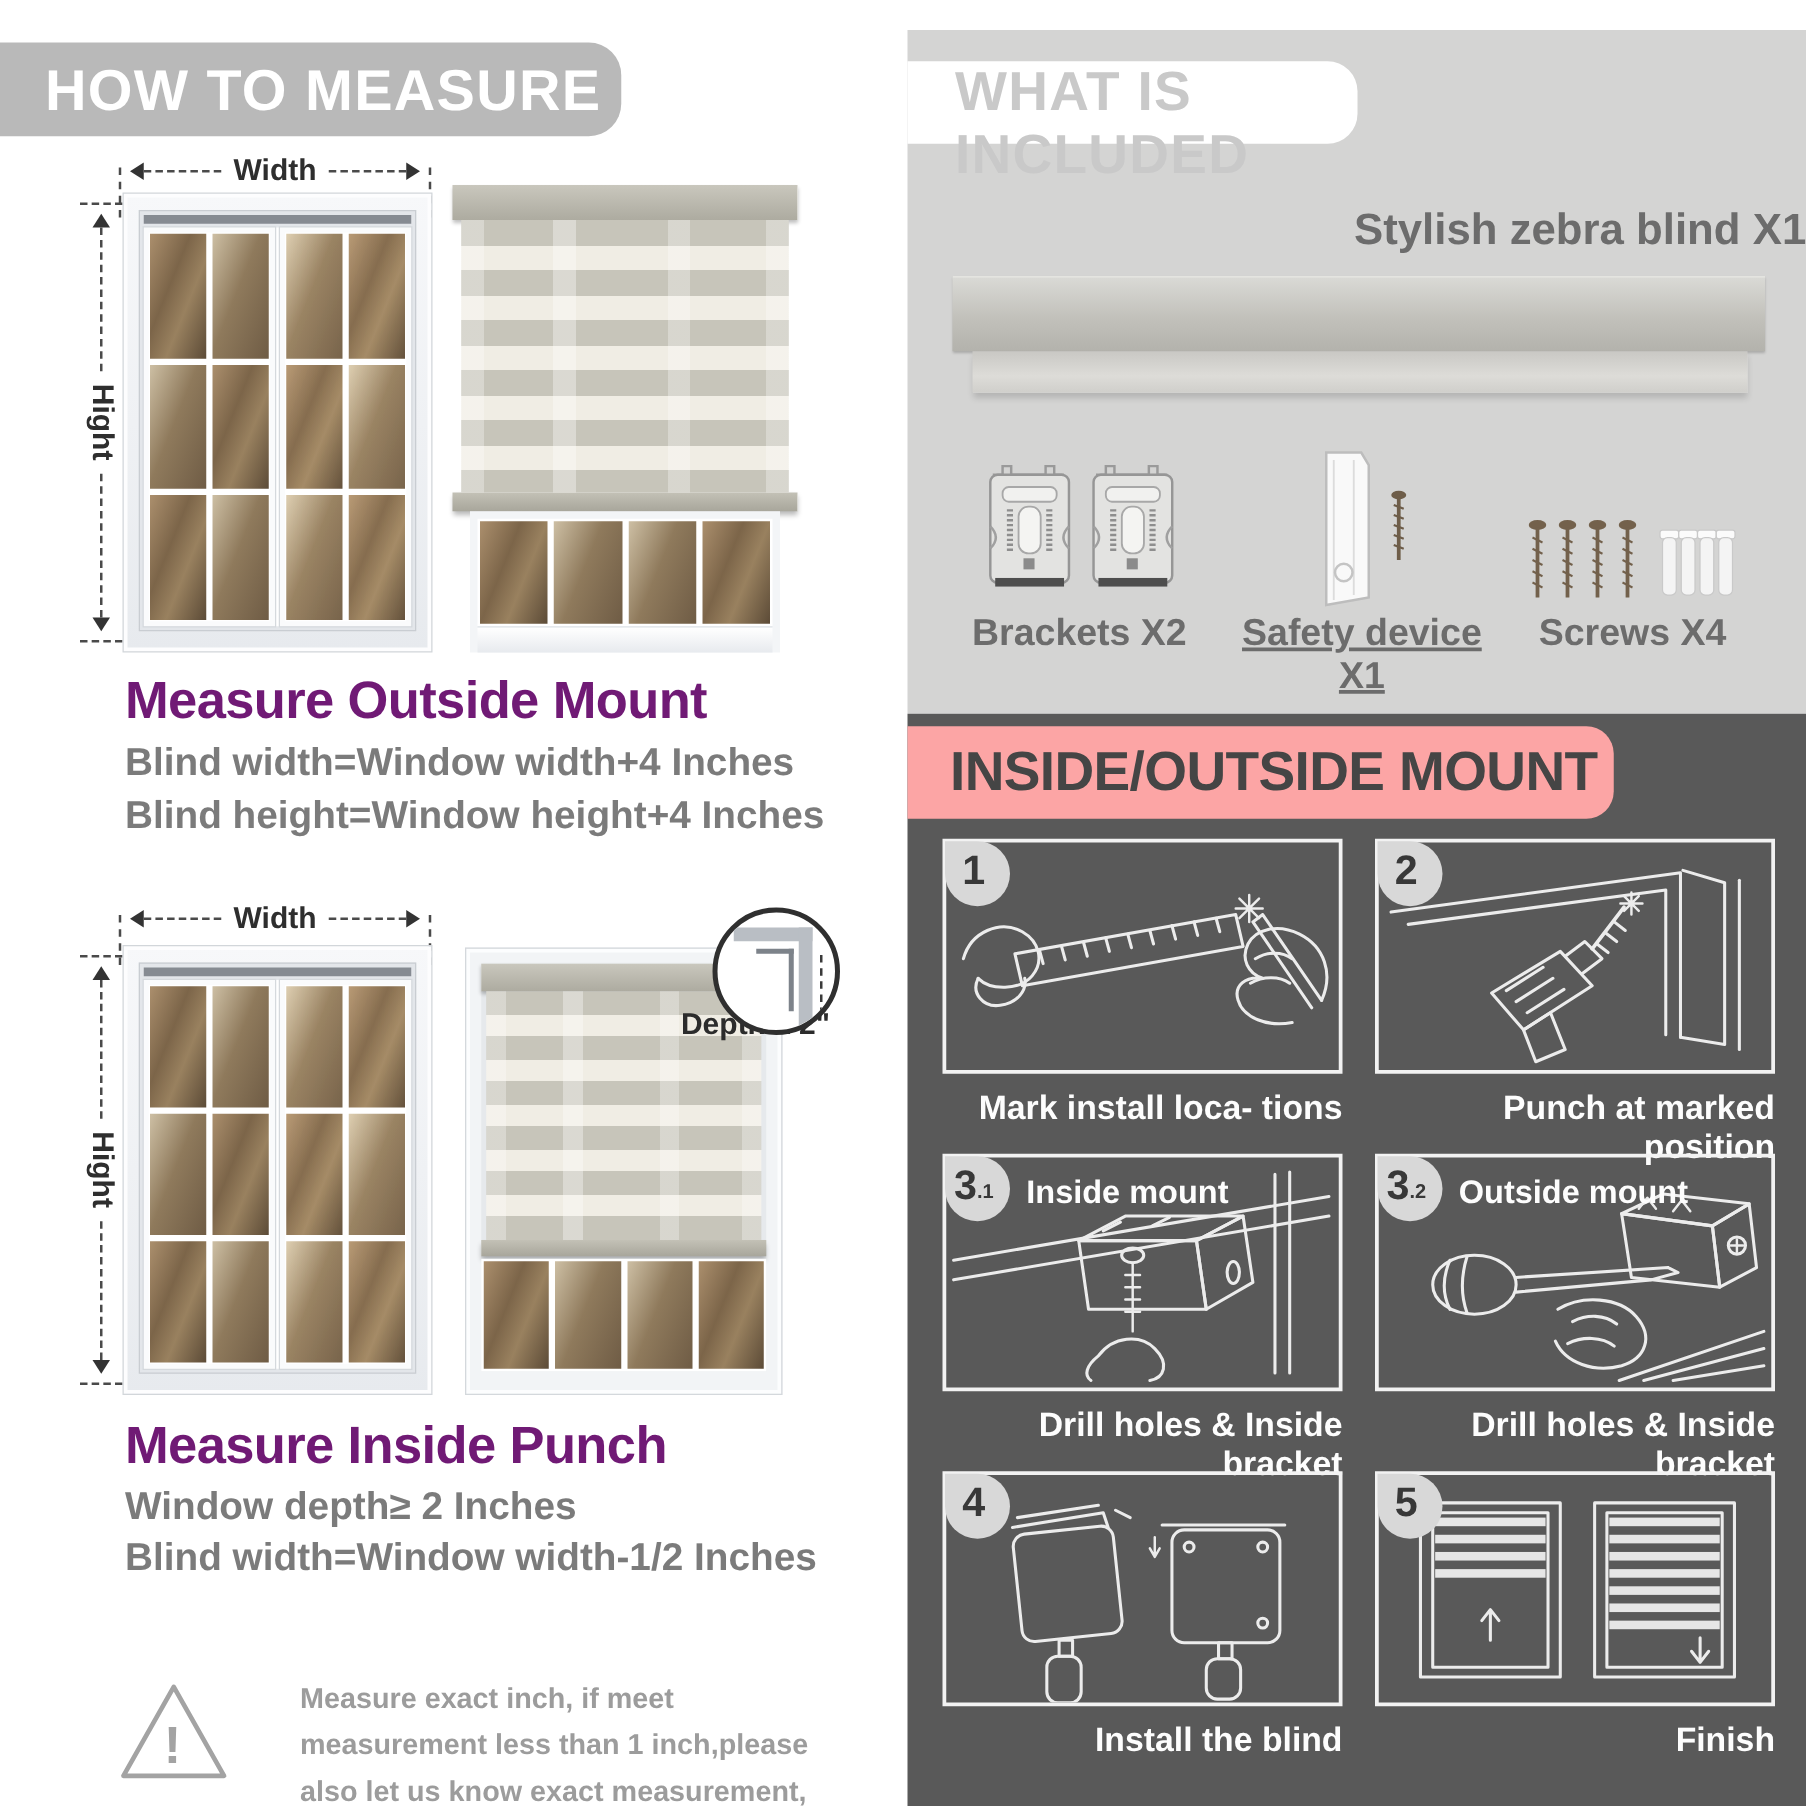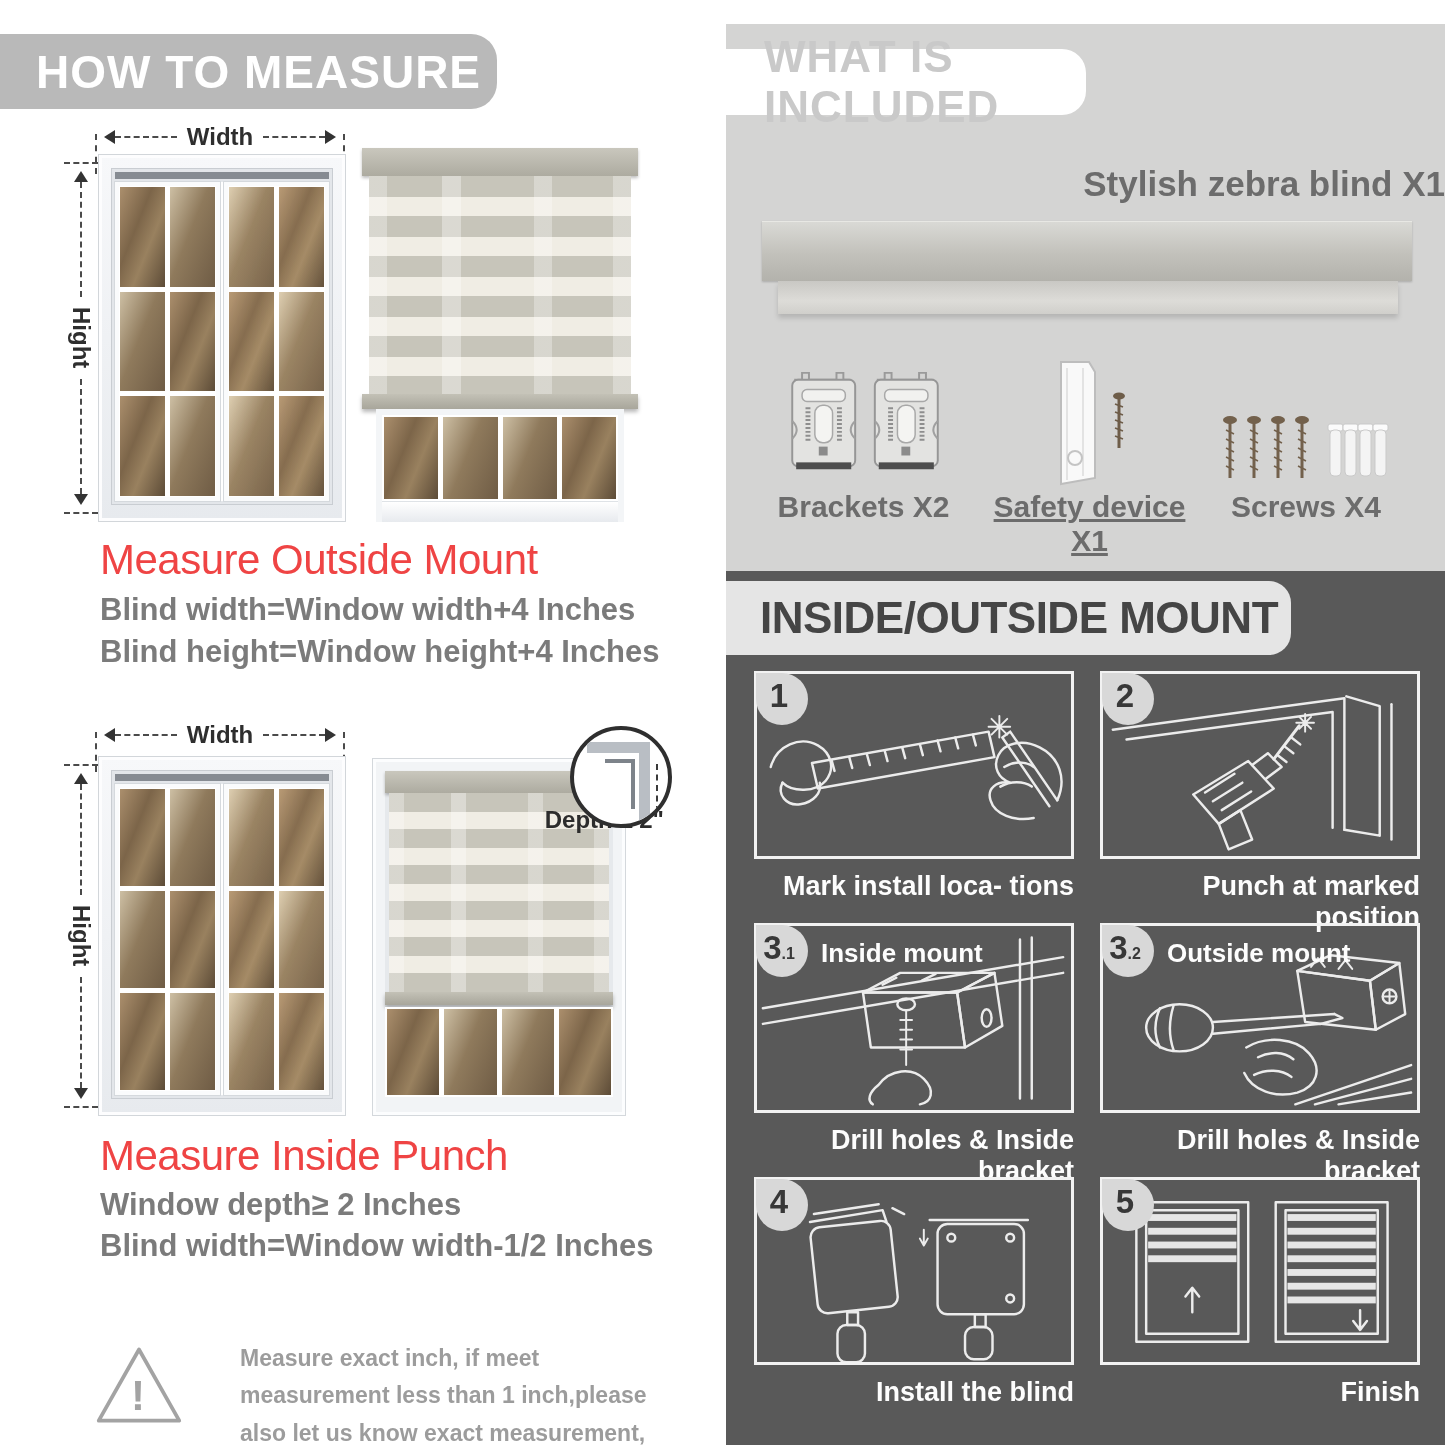--- a/index.html
+++ b/index.html
@@ -6,21 +6,21 @@
   .page{position:relative;width:1445px;height:1445px;background:#fff;overflow:hidden;
         font-family:"Liberation Sans","DejaVu Sans",sans-serif;margin-top:24px;}
   .abs{position:absolute;}
 
   
   .left-panel{position:absolute;left:0;top:0;width:710px;height:1445px;background:#fff;}
   .hdr-banner{position:absolute;left:0;top:10px;width:497px;height:75px;background:#b9b9b9;
       border-radius:0 26px 26px 0;display:flex;align-items:center;padding-left:36px;box-sizing:border-box;}
   .hdr-banner span{font-size:46px;font-weight:700;color:#ffffff;letter-spacing:1px;}
 
-  h2.mheading{position:absolute;margin:0;font-size:42px;font-weight:400;color:#ef4444;letter-spacing:-0.5px;}
+  h2.mheading{position:absolute;margin:0;font-size:42px;font-weight:700;color:#701a75;letter-spacing:-0.5px;}
   p.mline{position:absolute;margin:0;font-size:31px;font-weight:700;color:#7b7b7b;}
 
   
   .dimw{position:absolute;display:flex;align-items:center;height:26px;color:#2e2e2e;}
   .dimw .tick{width:0;height:40px;border-left:2px dashed #4a4a4a;align-self:flex-start;margin-top:10px;}
   .dimw .dash{flex:1;height:0;border-top:2px dashed #4a4a4a;}
   .dimw .arrL{width:0;height:0;border:7px solid transparent;border-right:11px solid #333;}
   .dimw .arrR{width:0;height:0;border:7px solid transparent;border-left:11px solid #333;}
   .dimw .lbl{padding:0 10px;font-size:24px;font-weight:700;}
   .dimh{position:absolute;display:flex;flex-direction:column;align-items:center;width:30px;color:#2e2e2e;}
@@ -73,34 +73,34 @@
   .depth-label{position:absolute;font-size:24px;font-weight:700;color:#2c2c2c;text-align:right;}
 
   
   .warn-tri{position:absolute;}
   .warn-mark{position:absolute;font-size:42px;font-weight:700;color:#a3a3a3;}
   .warn-text{position:absolute;margin:0;font-size:23px;font-weight:700;color:#9c9c9c;line-height:1.62;}
 
   
   .rtop{position:absolute;left:726px;top:0;width:719px;height:547px;background:#d4d4d3;}
   .rtop-banner{position:absolute;left:0;top:25px;width:360px;height:66px;background:#ffffff;
-      border-radius:0 24px 24px 0;display:flex;align-items:center;padding-left:38px;box-sizing:border-box;}
+      border-radius:0 24px 24px 0;display:flex;padding-left:38px;box-sizing:border-box;}
   .rtop-banner span{font-size:44px;font-weight:700;color:#c9c9c9;letter-spacing:1px;}
   .product-label{position:absolute;left:0;top:140px;width:100%;text-align:right;
       font-size:35px;font-weight:700;color:#6c6c6c;}
   .headrail-bar{position:absolute;left:36px;top:197px;width:650px;height:60px;
       background:linear-gradient(180deg,#dadad6 0%,#c2c1bb 55%,#b3b2ac 100%);
       box-shadow:inset 0 1px 0 #e8e8e4,0 1px 2px rgba(0,0,0,.2);}
   .headrail-rail{position:absolute;left:52px;top:257px;width:620px;height:33px;
       background:linear-gradient(180deg,#c9c8c4,#dddcd8 60%,#d0cfcb);box-shadow:0 4px 5px rgba(0,0,0,.15);}
   .item-label{position:absolute;text-align:center;font-size:30px;font-weight:700;color:#6c6c6c;}
 
   
   .rbot{position:absolute;left:726px;top:547px;width:719px;height:898px;background:#595959;}
-  .rbot-banner{position:absolute;left:0;top:10px;width:565px;height:74px;background:#e5e5e5;
+  .rbot-banner{position:absolute;left:0;top:10px;width:565px;height:74px;background:#fca5a5;
       border-radius:0 22px 22px 0;display:flex;align-items:center;padding-left:34px;box-sizing:border-box;}
   .rbot-banner span{font-size:44px;font-weight:700;color:#454545;letter-spacing:-0.5px;}
   .step{position:absolute;width:320px;}
   .sbox{position:relative;border:3px solid #f2f2f2;box-sizing:border-box;}
   .badge{position:absolute;top:-1px;left:-1px;width:52px;height:52px;background:#d8d8d8;
       border-radius:0 50% 50% 50%;display:flex;align-items:center;justify-content:center;z-index:3;
       padding:0 6px 8px 0;box-sizing:border-box;}
   .badge .num{font-size:33px;font-weight:700;color:#383838;line-height:1;}
   .badge .sub{font-size:16px;font-weight:700;color:#383838;align-self:flex-end;margin-bottom:6px;}
   .stitle{position:absolute;left:64px;top:12px;color:#fdfdfd;font-weight:700;font-size:26px;z-index:3;}

